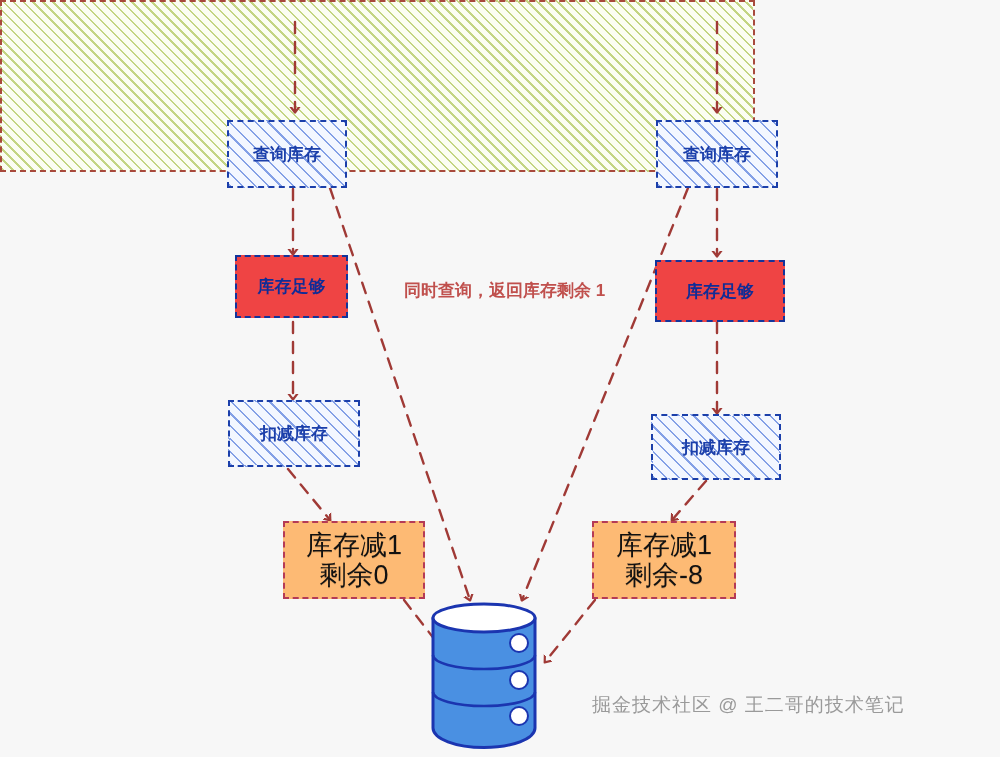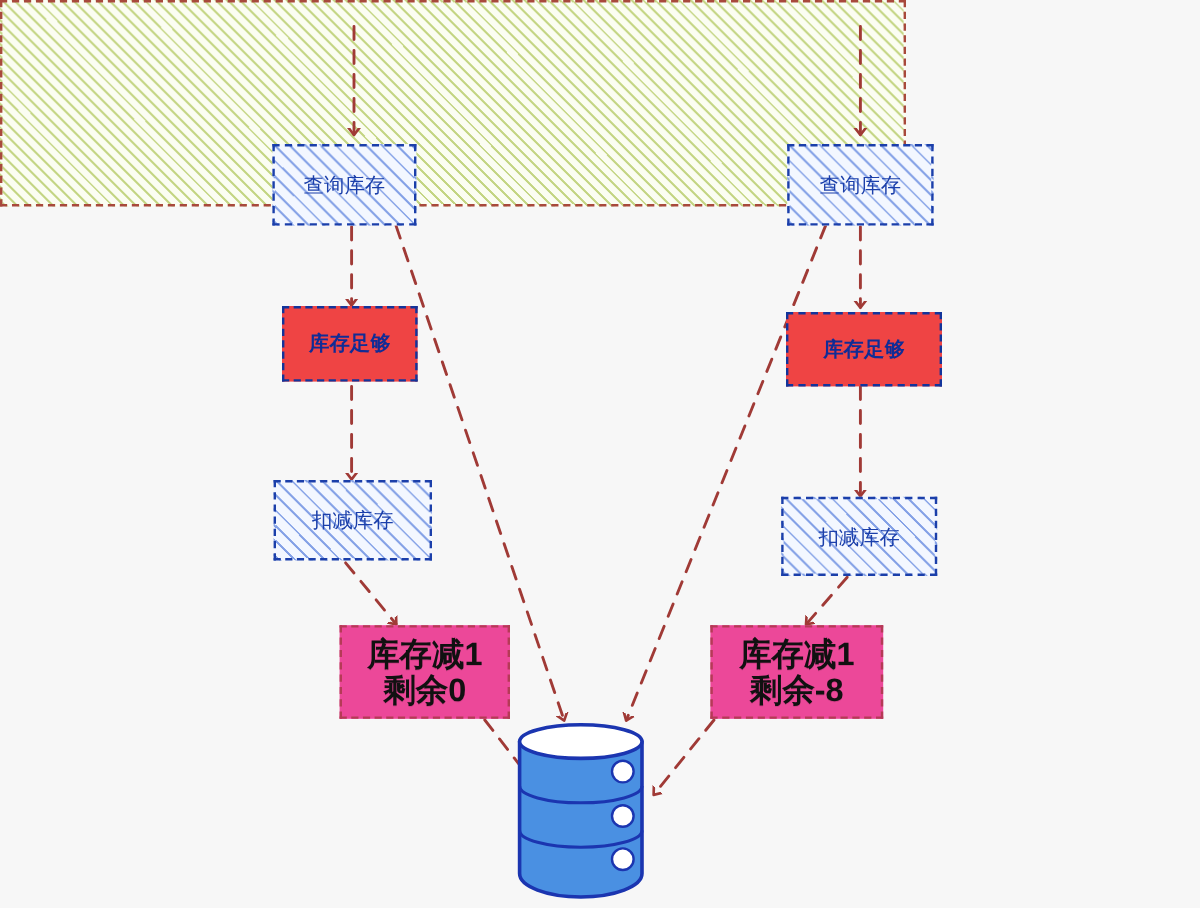--- a/index.html
+++ b/index.html
@@ -15,36 +15,36 @@
   .node{position:absolute;display:flex;align-items:center;justify-content:center;box-sizing:border-box;}
 
   
   .box-hatch{
     border:2.5px dashed #1b3faa;
     background-color:#f3f7ff;
     background-image:repeating-linear-gradient(45deg,
         rgba(40,90,210,.55) 0px, rgba(40,90,210,.55) 1.6px,
         rgba(255,255,255,0) 1.6px, rgba(255,255,255,0) 9px);
     color:#1b3faa;
-    font-weight:400;
+    font-weight:700;
     justify-content:center;
   }
   
   .box-blue{
     border:2.5px dashed #12349b;
     background:#ef4444;
     color:#102c96;
     font-weight:700;
   }
   
   .box-pink{
     border:2.5px dashed #b53a56;
-    background:#ec4899;
+    background:#fdba74;
     color:#111;
-    font-weight:700;
+    font-weight:400;
     line-height:1.12;
     flex-direction:column;
     text-shadow:0 1px 0 rgba(0,0,0,.12);
   }
   
   .zone-green{
     border:2.5px dashed #a8493c;
     background-color:#fbfdf2;
     background-image:repeating-linear-gradient(45deg,
         rgba(150,180,40,.55) 0px, rgba(150,180,40,.55) 1.7px,
@@ -86,20 +86,21 @@
       <path d="M 688 188 L 522 600"></path>
 
       <path d="M 288 469 L 330 520"></path>
       <path d="M 706 481 L 672 520"></path>
 
       <path d="M 404 600 L 452 662"></path>
       <path d="M 595 600 L 545 662"></path>
     </g>
   </svg>
 
+  <div class="zone-label" style="left:404px;top:279px;font-size:17px;">同时查询，返回库存剩余 1</div>
 
   <div class="node box-hatch" style="left:227px;top:120px;width:120px;height:68px;font-size:17px;">
     <span>查询库存</span>
   </div>
 
   <div class="node box-hatch" style="left:656px;top:120px;width:122px;height:68px;font-size:17px;">
     <span>查询库存</span>
   </div>
 
   <div class="node box-blue" style="left:235px;top:255px;width:113px;height:63px;font-size:17px;">
@@ -133,14 +134,15 @@
       <path d="M 433 618 L 433 728 A 34 13 0 0 0 535 728 L 535 618 Z" fill="#4a90e2" stroke="#1b35b0" stroke-width="3" stroke-linejoin="round"></path>
       <ellipse cx="484" cy="618" rx="51" ry="14" fill="#ffffff" stroke="#1b35b0" stroke-width="3"></ellipse>
       <path d="M 433 655 A 51 14 0 0 0 535 655" fill="none" stroke="#1b35b0" stroke-width="2.6"></path>
       <path d="M 433 692 A 51 14 0 0 0 535 692" fill="none" stroke="#1b35b0" stroke-width="2.6"></path>
       <circle cx="519" cy="643" r="9" fill="#ffffff" stroke="#1b35b0" stroke-width="2"></circle>
       <circle cx="519" cy="680" r="9" fill="#ffffff" stroke="#1b35b0" stroke-width="2"></circle>
       <circle cx="519" cy="716" r="9" fill="#ffffff" stroke="#1b35b0" stroke-width="2"></circle>
     </g>
   </svg>
 
+  <div class="watermark" style="left:592px;top:692px;">掘金技术社区 @ 王二哥的技术笔记</div>
 
 </div>
 
 </body></html>

